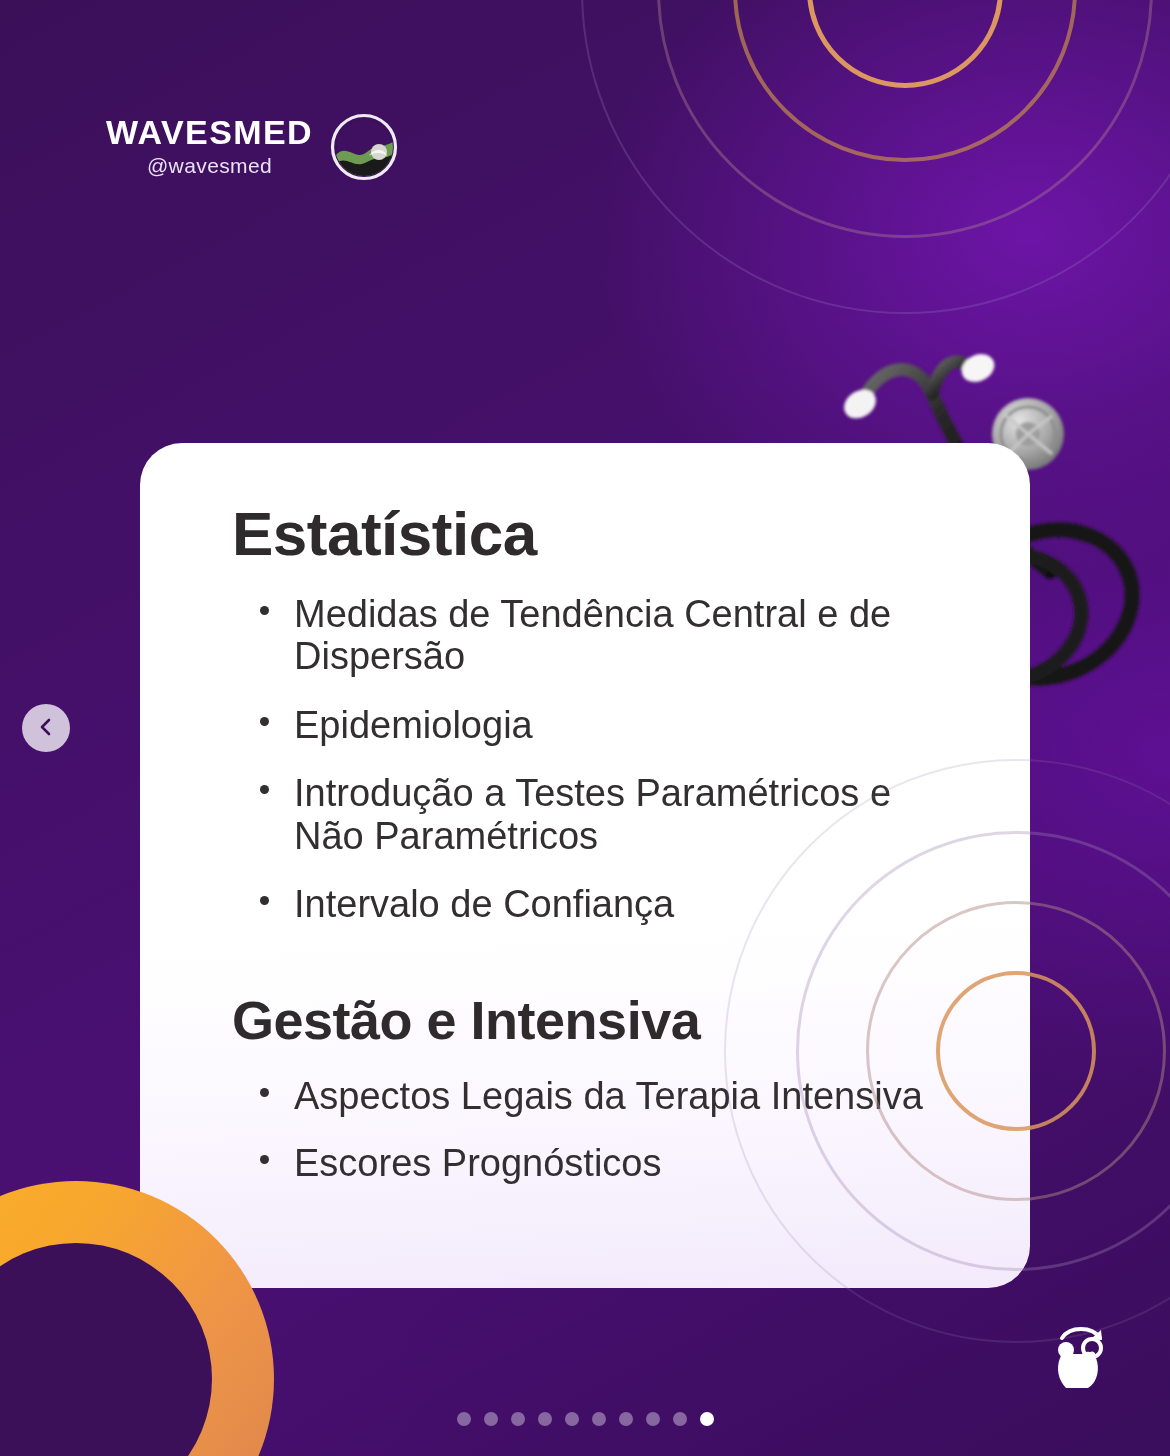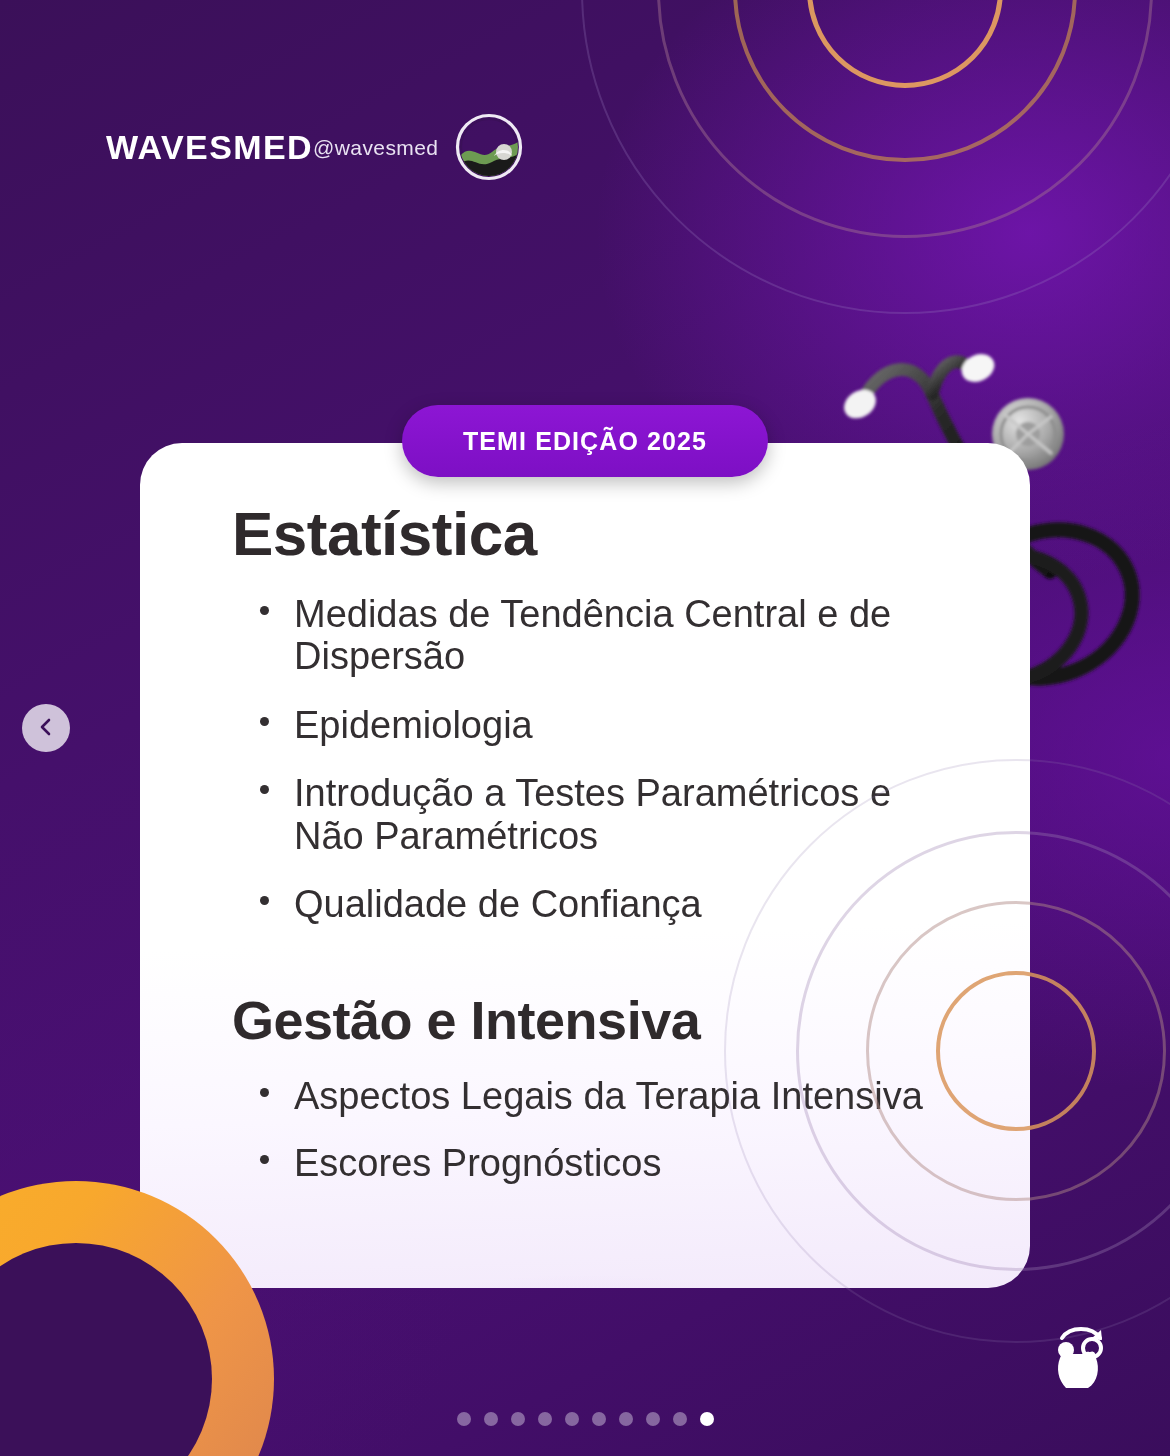--- a/index.html
+++ b/index.html
@@ -48,21 +48,21 @@
       linear-gradient(#3b1059,#3b1059) padding-box,
       linear-gradient(128deg, #f9b02a 0%, #f8a82d 32%, #ef9547 62%, #d9824f 100%) border-box;
     pointer-events:none;
   }
 
   
   .brand {
     position:absolute; left:106px; top:112px;
     display:flex; align-items:center; gap:16px;
   }
-  .brand-text { display:flex; flex-direction:row; align-items:center; }
+  .brand-text { display:flex; flex-direction:column; align-items:center; }
   .brand-name {
     color:#ffffff; font-weight:bold; font-size:34px;
     letter-spacing:1.4px; line-height:1.02;
   }
   .brand-handle {
     color:#e9e2f2; font-size:21px; letter-spacing:.4px;
     line-height:1.3; margin-top:2px;
   }
   .brand-logo { width:70px; height:70px; flex:0 0 70px; }
 
@@ -169,31 +169,30 @@
           <path d="M6 44 C18 30 26 50 38 40 C46 33 54 36 64 30 L64 64 L6 64 Z" fill="#6d9b52"></path>
           <path d="M6 52 C18 42 24 58 38 50 C48 44 56 48 64 42 L64 64 L6 64 Z" fill="#1a1a1a"></path>
           <circle cx="50" cy="40" r="8" fill="#d7d7d2"></circle>
           <path d="M40 44 C44 36 56 36 58 44 C54 40 44 40 40 44 Z" fill="#ffffff" opacity=".75"></path>
         </g>
       </svg>
     </span>
   </div>
 
 
-  <div class="badge">TEMI EDIÇÃO 2025</div>
 
   <div class="card">
     <div class="card-inner">
 
       <h2 class="section-head h1">Estatística</h2>
       <ul class="topics">
         <li>Medidas de Tendência Central e de Dispersão</li>
         <li>Epidemiologia</li>
         <li>Introdução a Testes Paramétricos e Não Paramétricos</li>
-        <li>Qualidade de Confiança</li>
+        <li>Intervalo de Confiança</li>
       </ul>
 
       <h2 class="section-head h2">Gestão e Intensiva</h2>
       <ul class="topics tight">
         <li>Aspectos Legais da Terapia Intensiva</li>
         <li>Escores Prognósticos</li>
       </ul>
     </div>
   </div>
 

